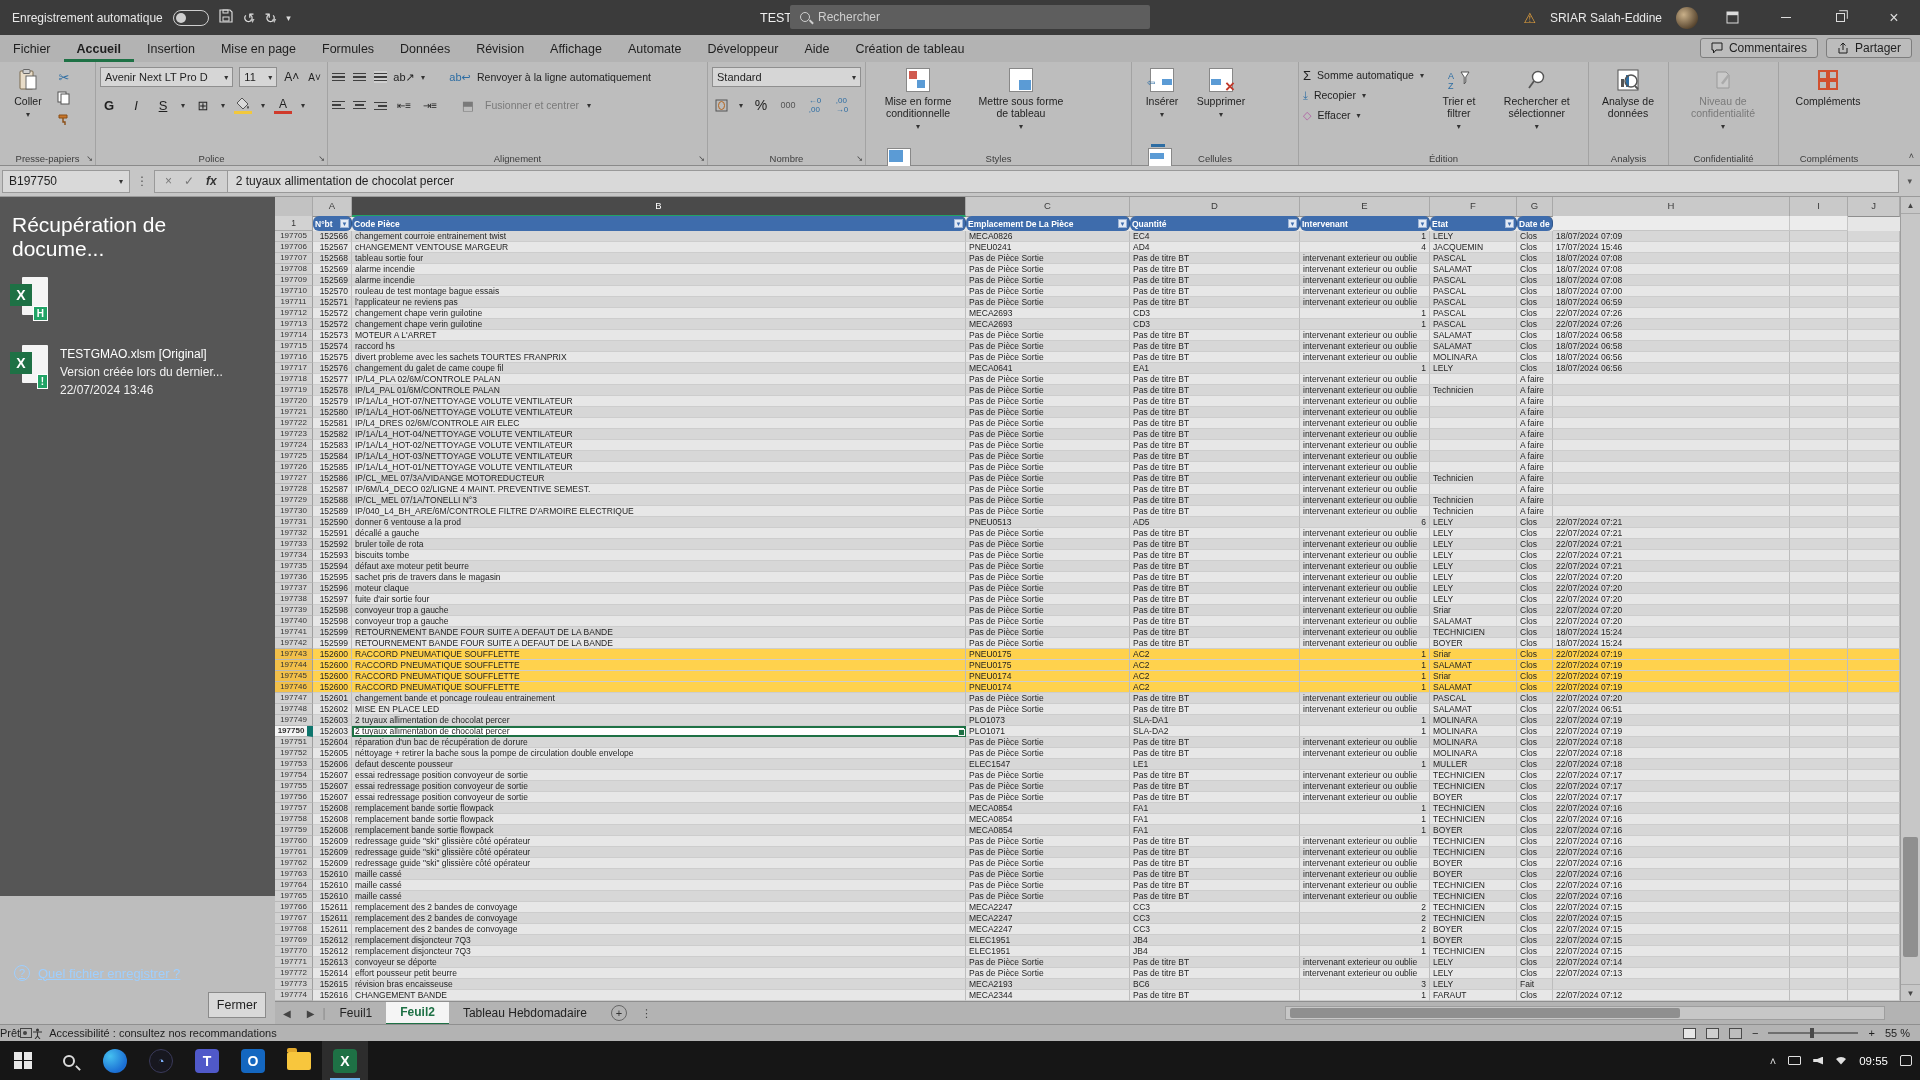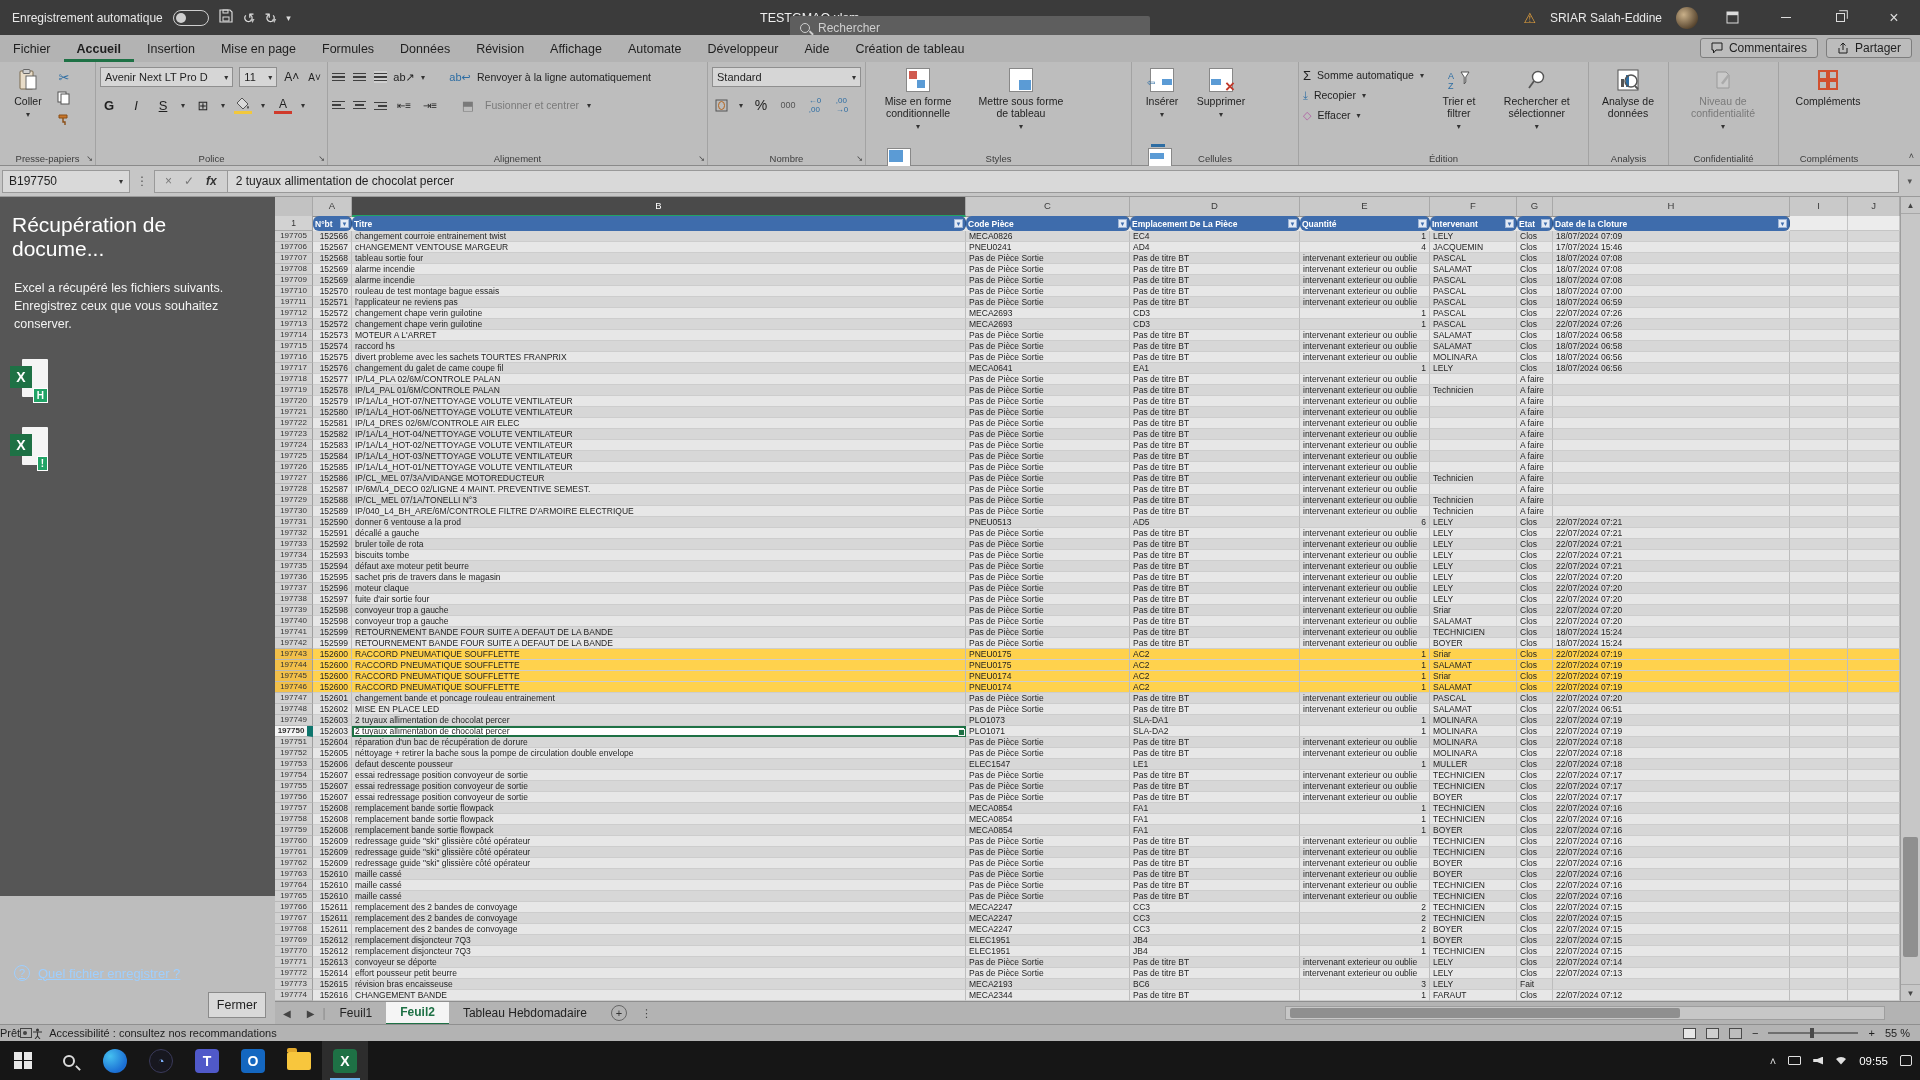--- a/index.html
+++ b/index.html
@@ -8,21 +8,21 @@
     font-family:"Liberation Sans",sans-serif;background:#bdbdbd;}
   
   .titlebar{position:absolute;left:0;top:0;width:1920px;height:35px;background:#3b3b3b;
     display:flex;align-items:center;color:#e9e9e9;font-size:12px;}
   .qat{display:flex;align-items:center;gap:10px;padding-left:12px;}
   .toggle{width:36px;height:16px;border:1px solid #cfcfcf;border-radius:9px;position:relative;}
   .toggle .knob{position:absolute;left:2px;top:2px;width:10px;height:10px;border-radius:50%;background:#cfcfcf;}
   .qicon{font-size:14px;color:#dcdcdc;cursor:default;}
   .dd-sm{font-size:8px;color:#bdbdbd;margin-left:-4px;}
   .doc-title{position:absolute;left:760px;top:0;height:35px;display:flex;align-items:center;font-size:12.5px;color:#f0f0f0;}
-  .searchbox{position:absolute;left:790px;top:16px;width:360px;height:24px;background:#5e5e5e;
+  .searchbox{position:absolute;left:790px;top:5px;width:360px;height:24px;background:#5e5e5e;
     border-radius:2px;display:flex;align-items:center;color:#cfcfcf;font-size:12px;gap:8px;padding-left:10px;}
   .mag{width:10px;height:10px;border:1.5px solid #cfcfcf;border-radius:50%;position:relative;}
   .mag::after{content:'';position:absolute;left:8px;top:8px;width:5px;height:1.5px;background:#cfcfcf;transform:rotate(45deg);}
   .tb-right{position:absolute;right:0;top:0;height:35px;display:flex;align-items:center;gap:14px;padding-right:6px;}
   .warn{color:#e8a33d;font-size:14px;}
   .avatar{width:22px;height:22px;border-radius:50%;background:radial-gradient(circle at 35% 35%,#c9b089,#5d4a33 70%,#2c241a);}
   .winbtn{width:40px;height:35px;display:flex;align-items:center;justify-content:center;color:#dcdcdc;font-size:13px;}
   .minbar{width:10px;height:1.5px;background:#dcdcdc;}
   .restore{width:9px;height:9px;border:1.2px solid #dcdcdc;box-shadow:2px -2px 0 -0.2px #3b3b3b,3px -3px 0 -0.2px #dcdcdc;}
   
@@ -552,34 +552,38 @@
       <span class="fx">fx</span>
     </span>
     <span class="ftext">
       <span>2 tuyaux allimentation  de chocolat percer</span>
       </span>
     <span style="padding:0 8px;color:#555;font-size:9px;">▾</span>
   </div>
 
   <div class="pane">
     <h1>Récupération de docume...</h1>
-    <div class="body">Excel a récupéré les fichiers suivants. Enregistrez ceux que vous souhaitez conserver.</div>
     <div class="fileitem">
       <span class="ficon">
         <span class="fpage"></span>
           <span class="fx-sq">X</span>
         <span class="fbadge">H</span>
         </span>
     </div>
     <div class="fileitem">
       <span class="ficon">
         <span class="fpage"></span>
           <span class="fx-sq">X</span>
         <span class="fbadge">!</span>
         </span>
+      <span class="fmeta">
+        <div class="fname">TESTGMAO.xlsm  [Original]</div>
+        <div>Version créée lors du dernier...</div>
+        <div>22/07/2024 13:46</div>
+      </span>
     </div>
     <div class="pane-link">
       <span class="qmark">?</span>
       <span>Quel fichier enregistrer ?</span>
     </div>
     <div class="fermer">Fermer</div>
   </div>
 
   <div class="grid">
     <div class="grow letters" id="letters">
@@ -595,24 +599,20 @@
         <div class="lcell">I</div>
         <div class="lcell">J</div>
       </div>
     <div class="grow hdr" id="hdrrow">
       <div class="hrh">1</div>
     <div class="hcell">
           <span>N°bt</span>
           <span class="fbtn">▼</span>
         </div>
         <div class="hcell">
-          <span>Titre</span>
-          <span class="fbtn">▼</span>
-        </div>
-        <div class="hcell">
           <span>Code Pièce</span>
           <span class="fbtn">▼</span>
         </div>
         <div class="hcell">
           <span>Emplacement De La Pièce</span>
           <span class="fbtn">▼</span>
         </div>
         <div class="hcell">
           <span>Quantité</span>
           <span class="fbtn">▼</span>

